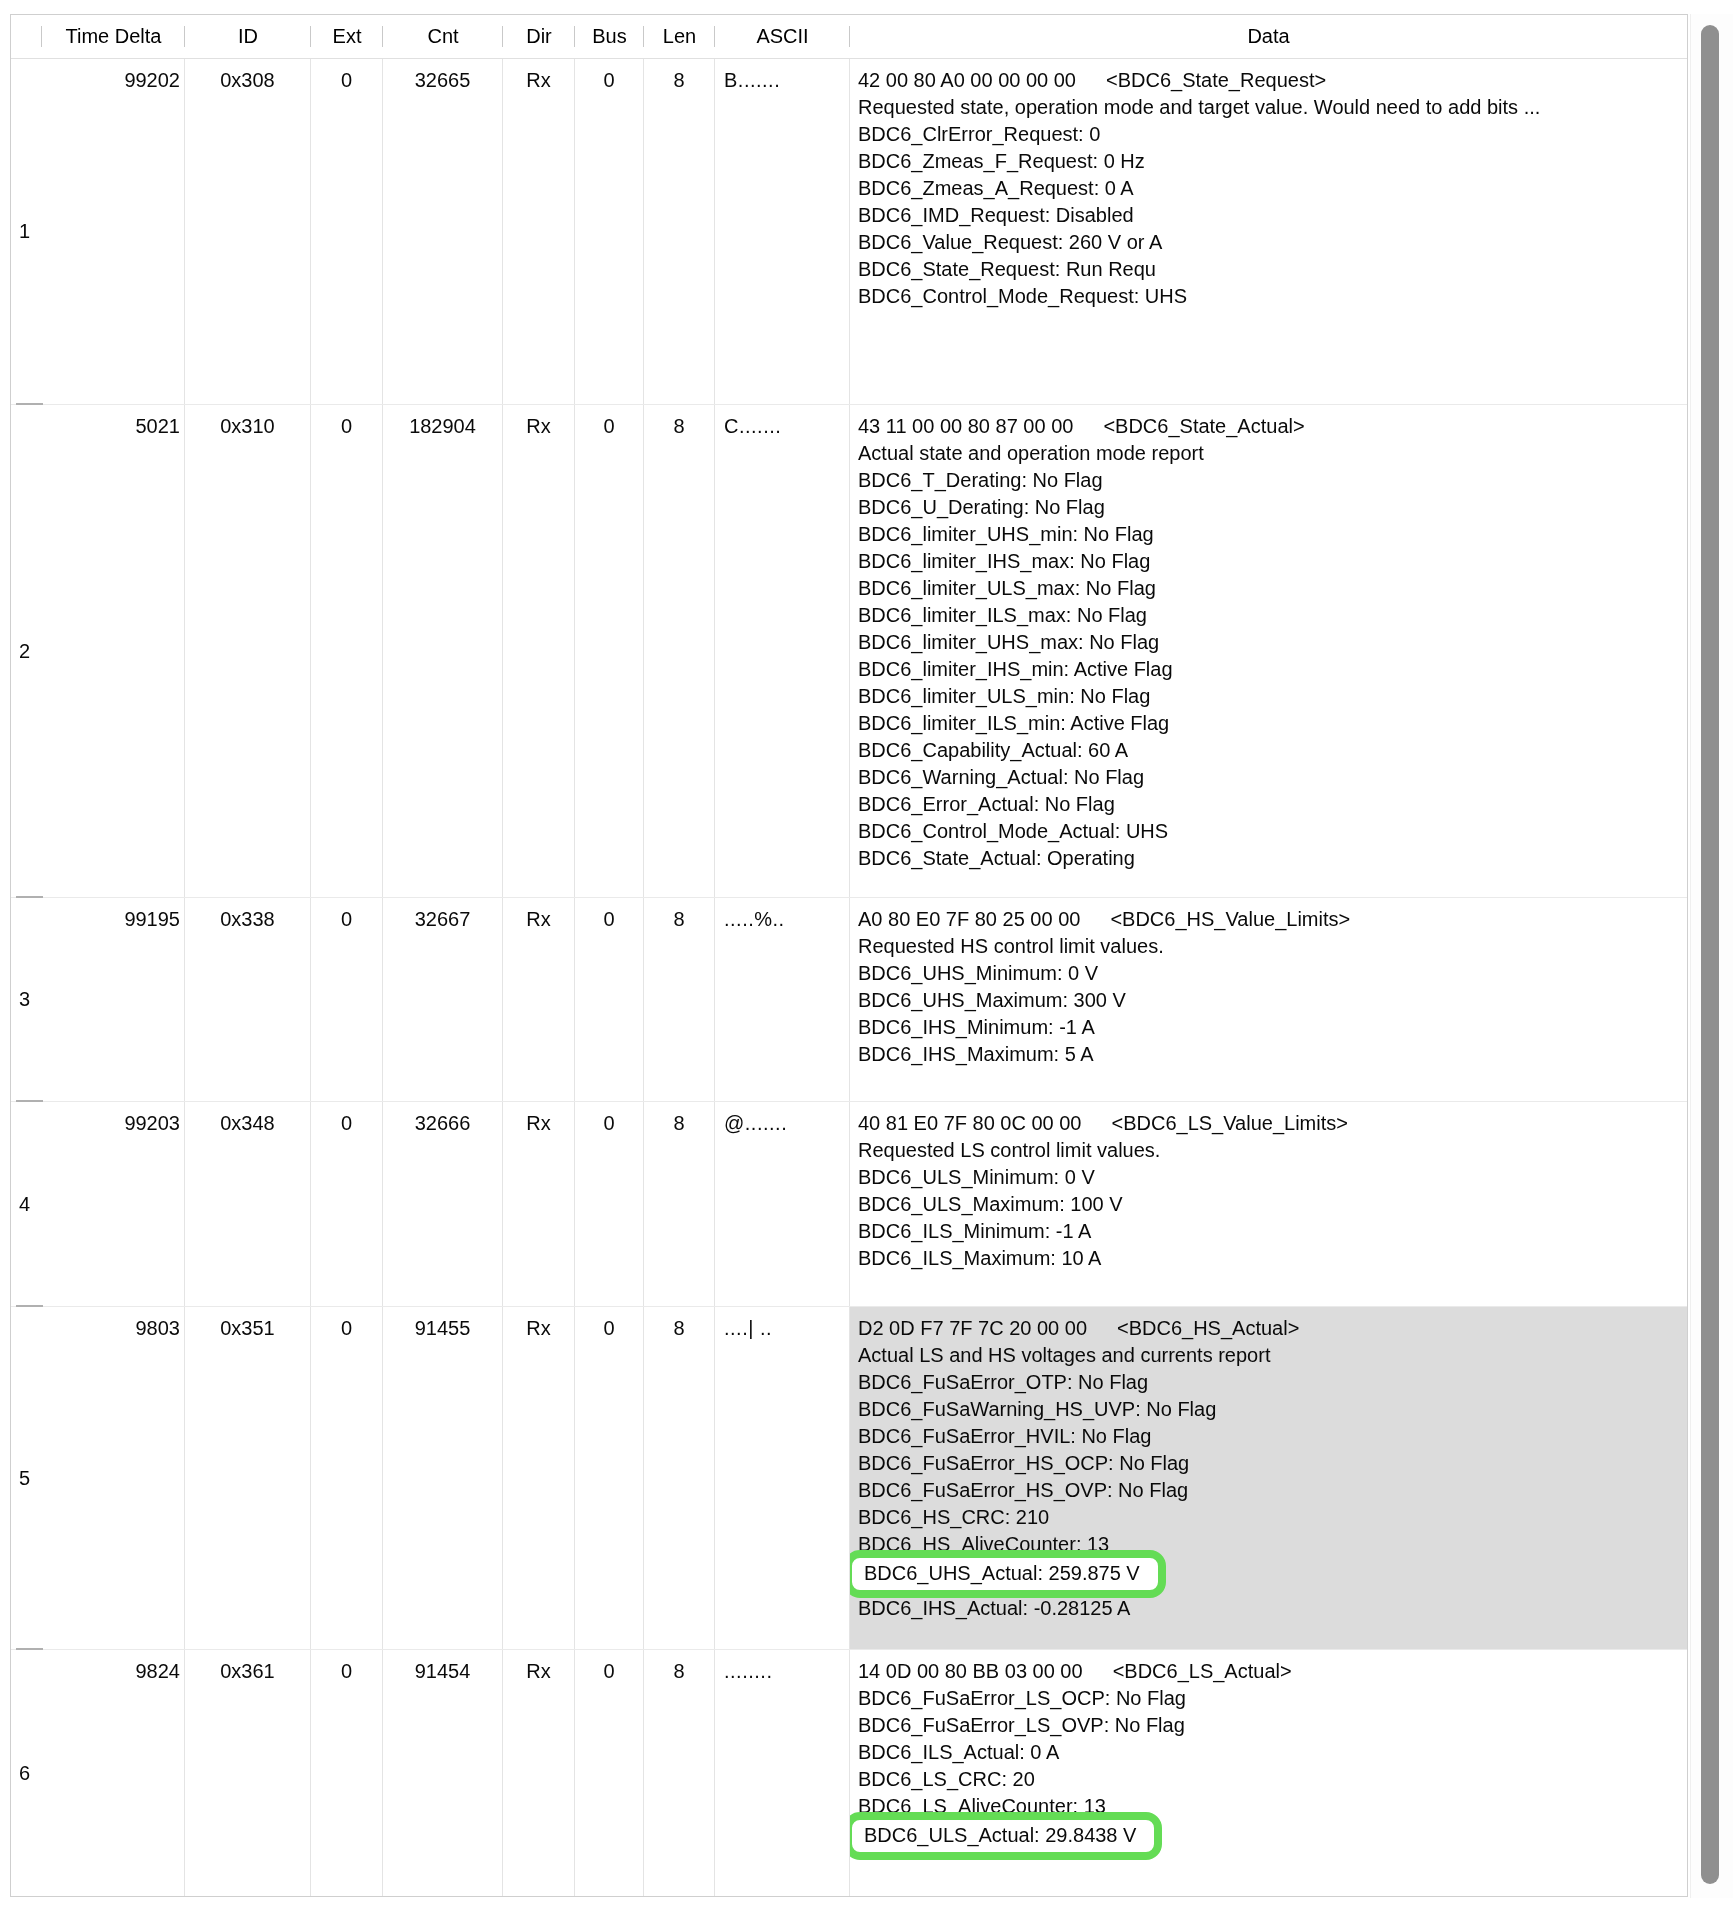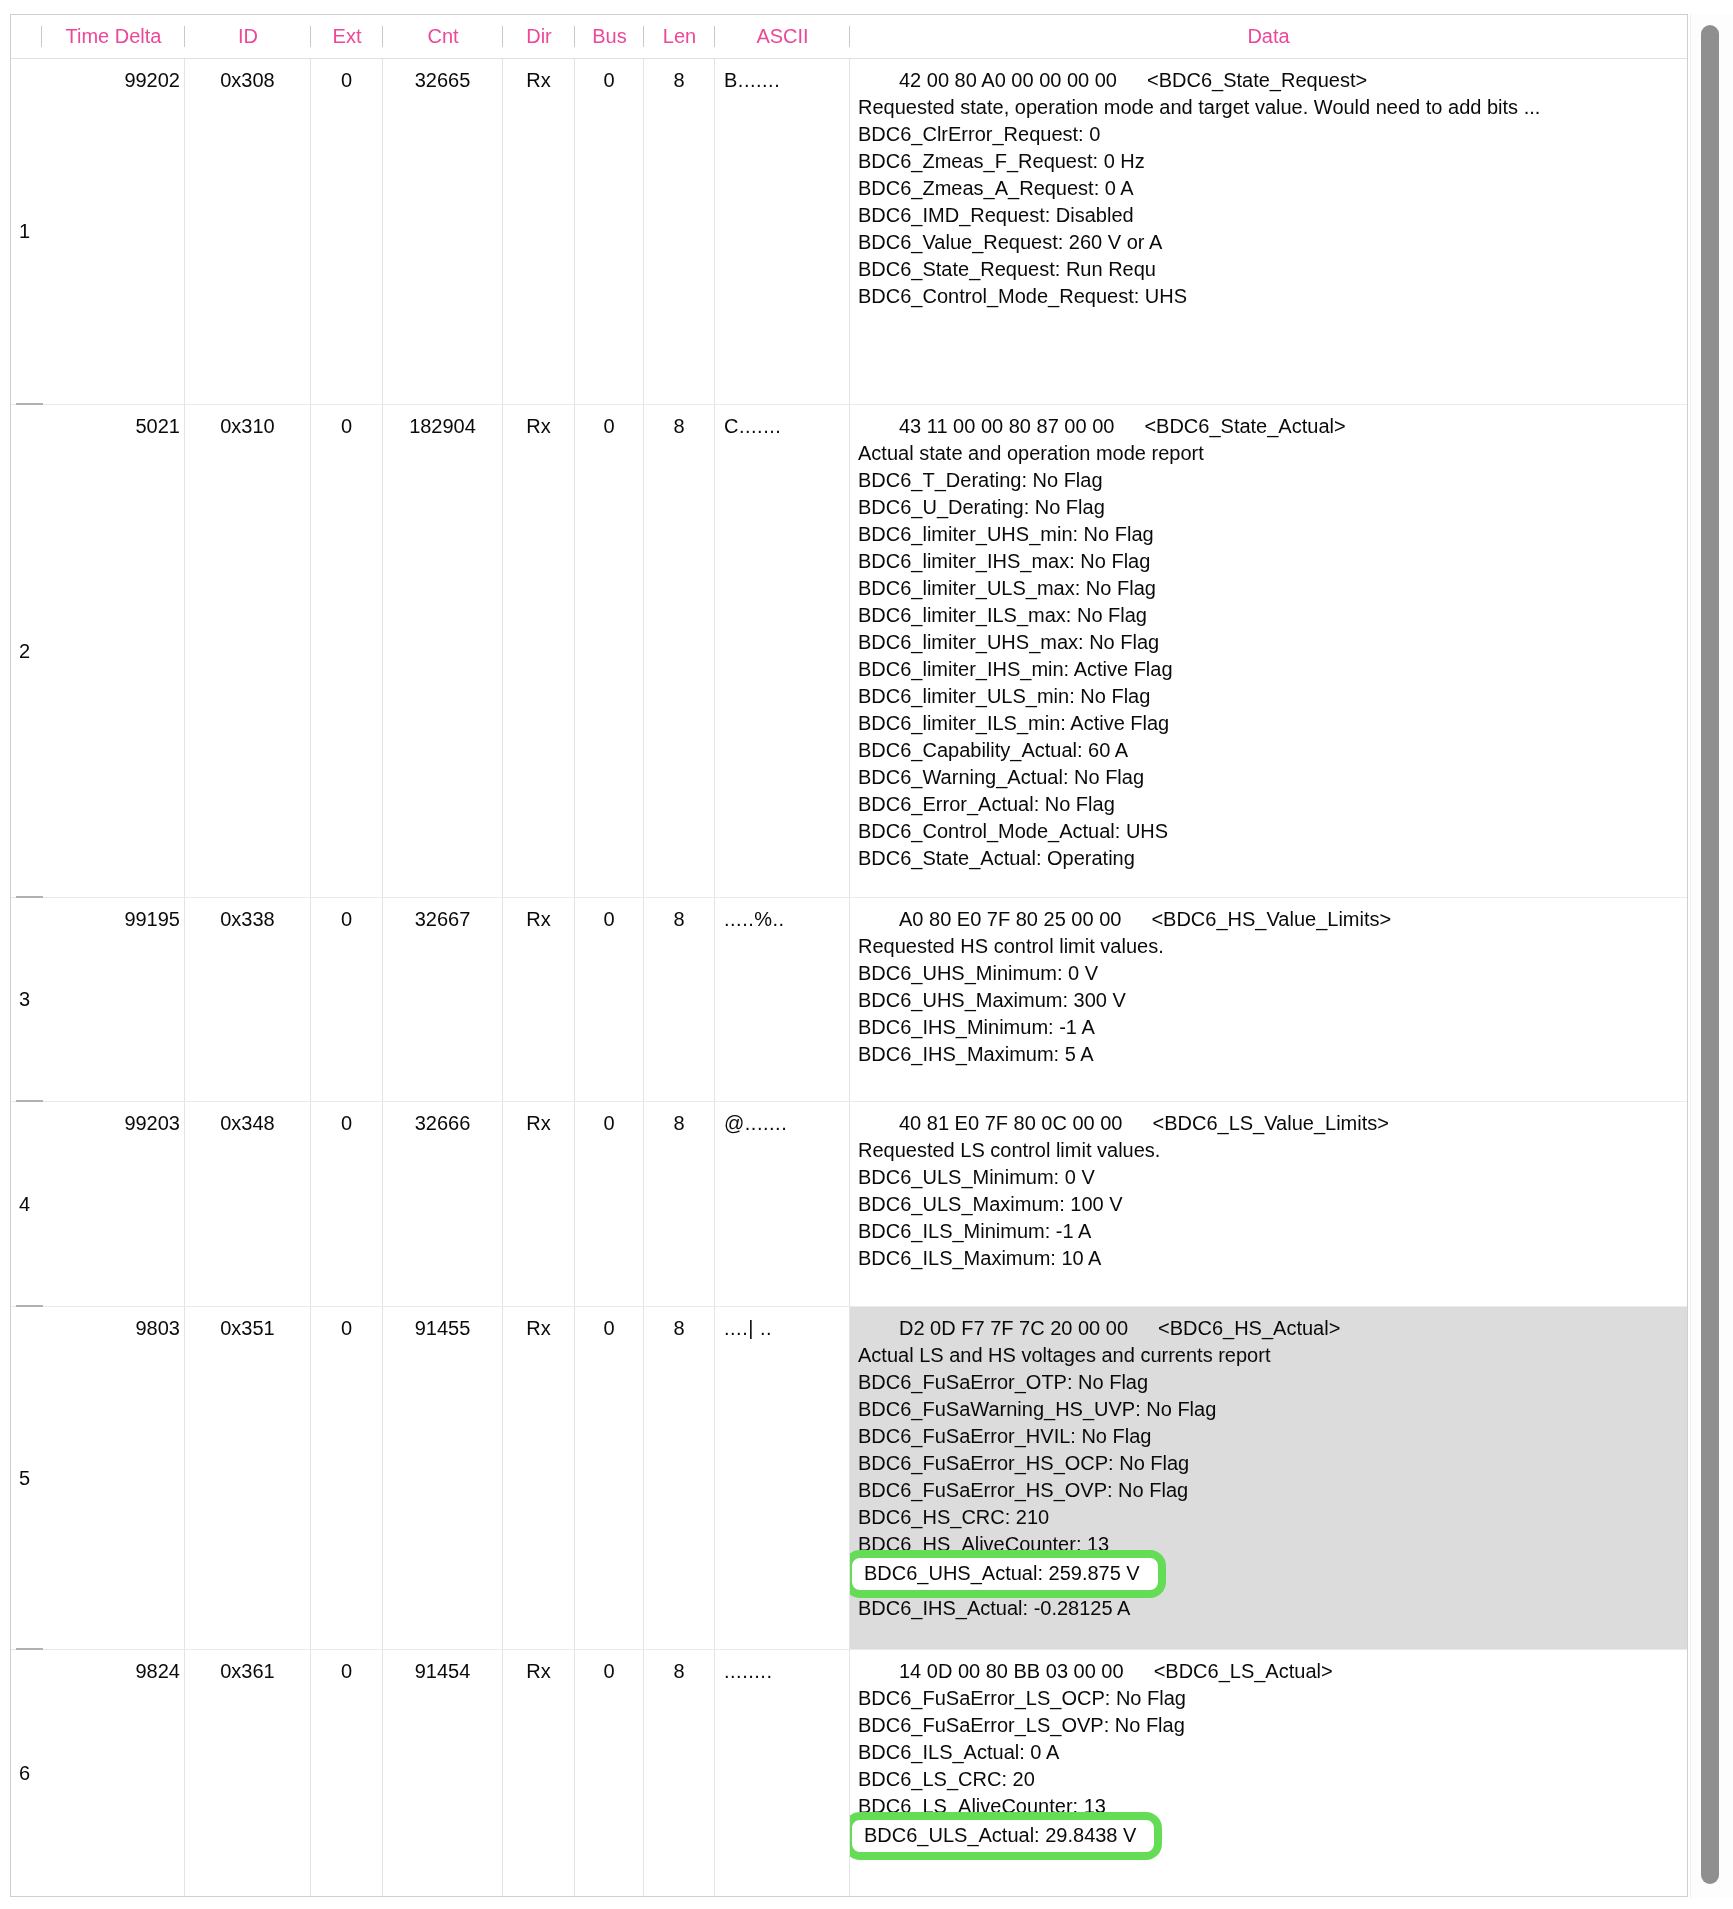--- a/index.html
+++ b/index.html
@@ -13,21 +13,21 @@
   }
   .grid-row {
     display:grid;
     grid-template-columns:31px 143px 126px 72px 120px 72px 69px 71px 135px 1fr;
     position:relative;
   }
   
   .thead { height:44px; border-bottom:1px solid #e0e0e0; }
   .thead .hcell {
     display:flex; align-items:center; justify-content:center;
-    font-size:20px; color:#ec4899; position:relative; background:#fff;
+    font-size:20px; color:#000000; position:relative; background:#fff;
   }
   .thead .hcell:not(:last-child)::after {
     content:""; position:absolute; right:0; top:11px; bottom:11px;
     width:1px; background:#c9c9c9;
   }
   
   .trow { background:#fff; }
   .trow + .trow { border-top:1px solid #eaeaea; }
   .trow::before {
     content:""; position:absolute; left:5px; top:-2px; width:27px; height:2px;
@@ -39,21 +39,21 @@
   .c-td   { text-align:right; padding-right:4px; }
   .c-id, .c-ext, .c-cnt, .c-dir, .c-bus, .c-len { text-align:center; }
   .c-ascii{ padding-left:9px; letter-spacing:0.5px; }
   .c-data { padding-left:8px; padding-right:6px; }
   .c-td,.c-id,.c-ext,.c-cnt,.c-dir,.c-bus,.c-len,.c-ascii {
     border-right:1px solid #e4e4e4; height:100%;
   }
   .c-data.selected { background:var(--sel-gray,#dcdcdc); }
 
   .dline { white-space:nowrap; }
-  .hexline .hex { margin-right:30px;margin-left:41px; }
+  .hexline .hex { margin-right:30px; }
   .dline.hl { position:relative; margin:-8px 0 -3px -14px; }
   .hl-box {
     display:inline-block; border:8px solid var(--hl-green,#64dc55);
     border-radius:16px; background:#ffffff; padding:2px 18px 3px 12px;
   }
 
   
   .scroll-track {
     position:absolute; left:1690px; top:14px; width:43px; height:1884px;
     background:#fdfdfd; border-left:1px solid #efefef;

